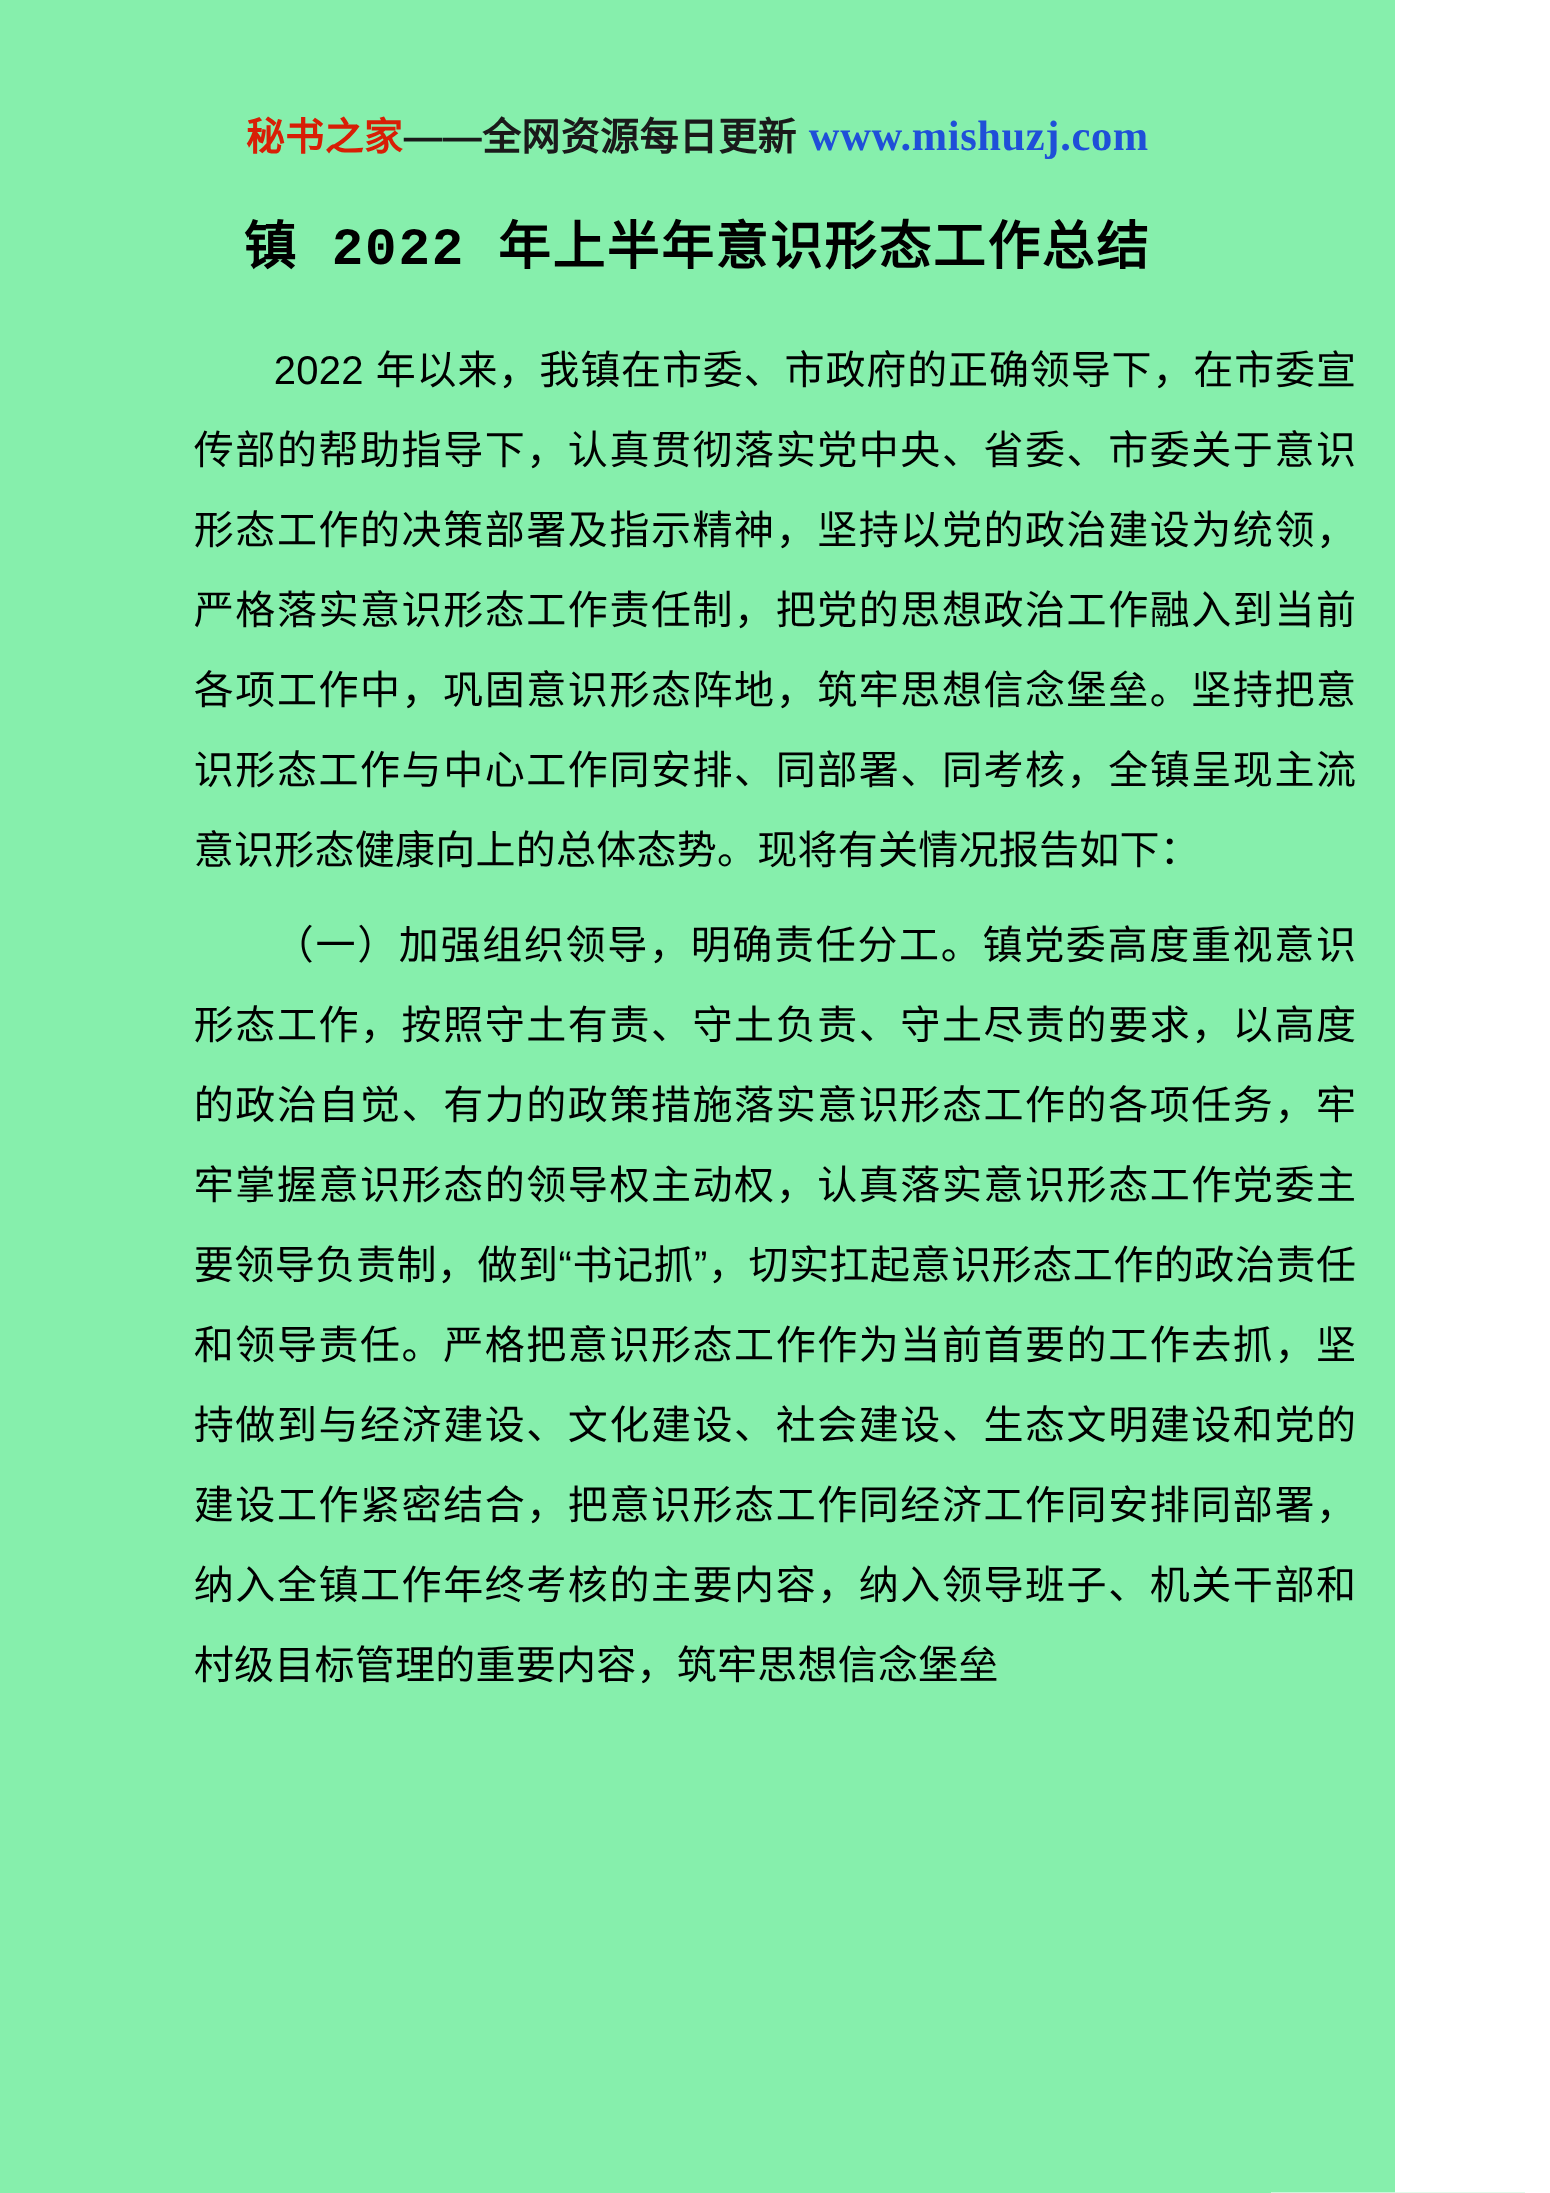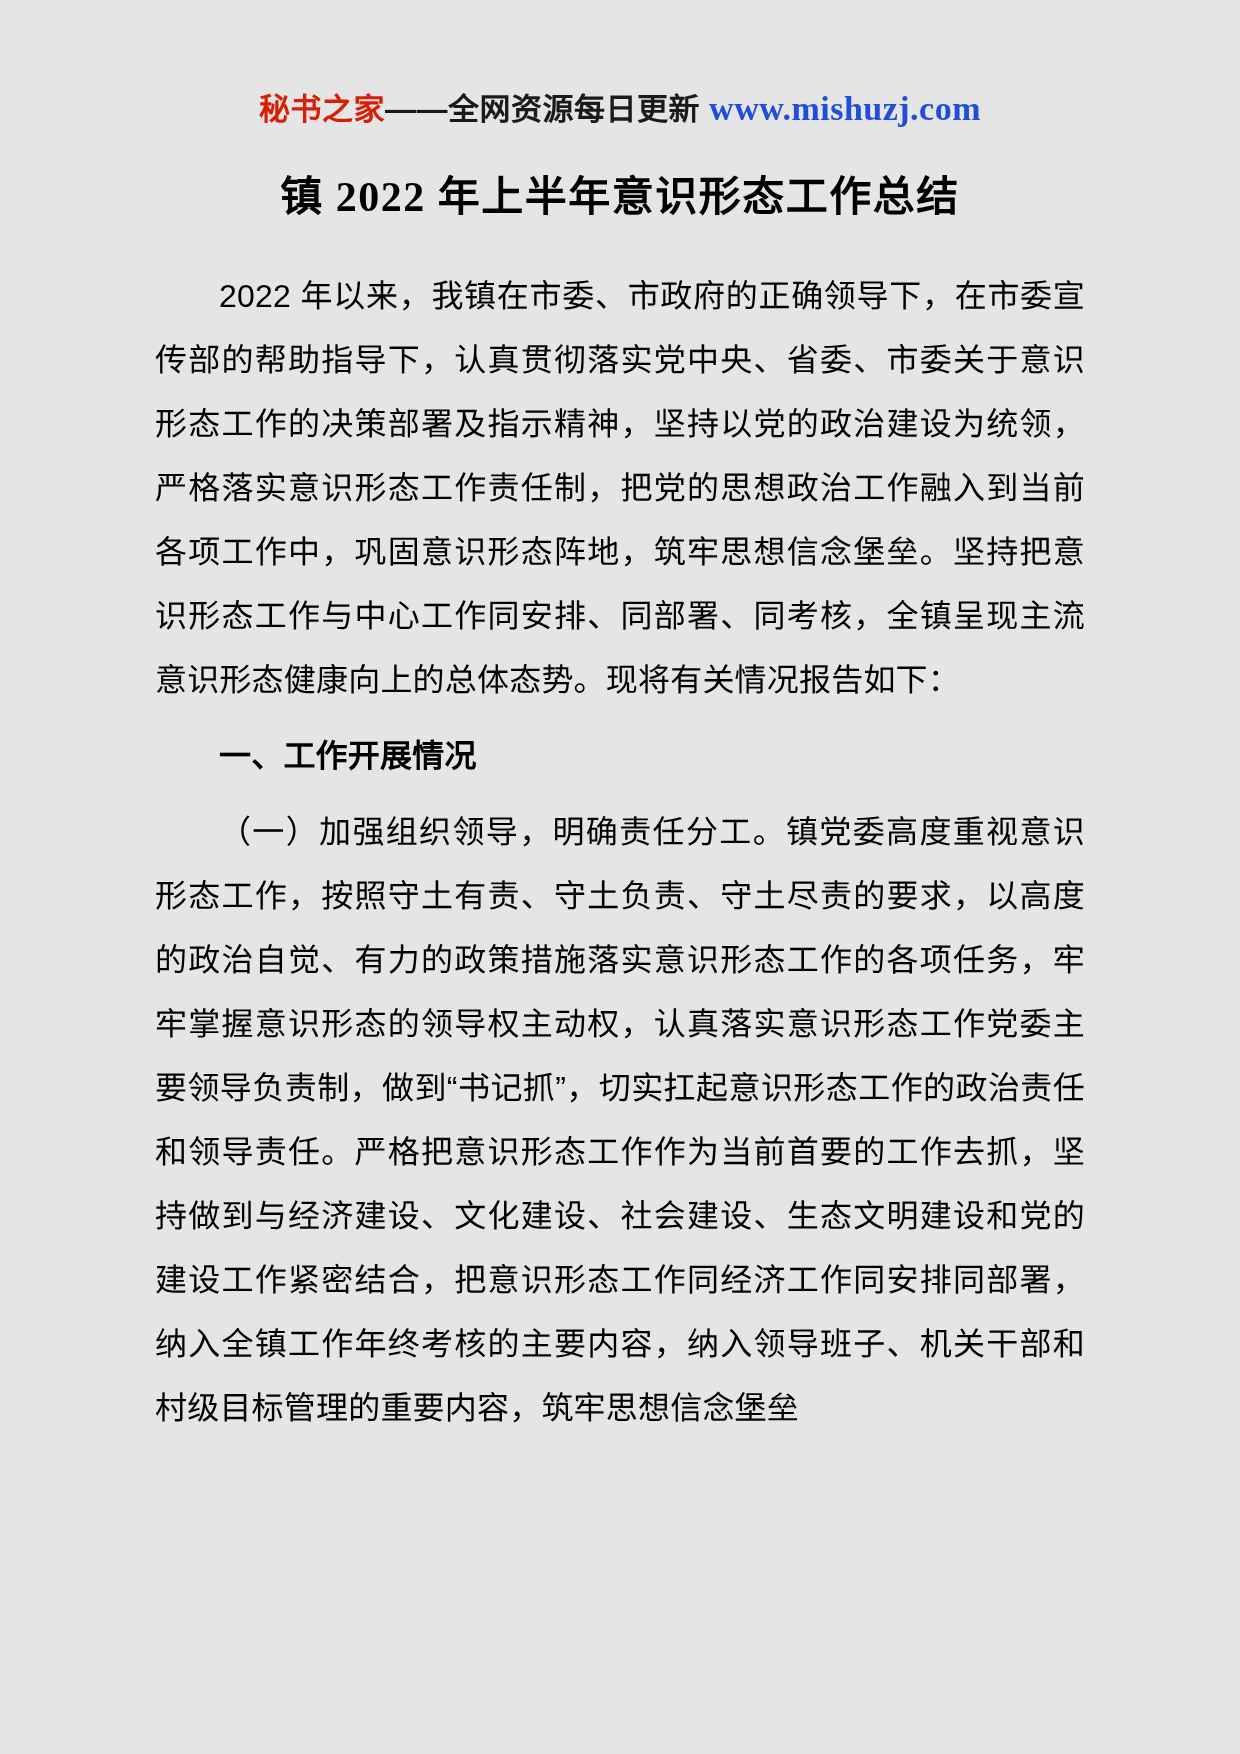--- a/index.html
+++ b/index.html
@@ -1,24 +1,24 @@
 <!DOCTYPE html>
 <html lang="zh-CN"><head>
 <meta charset="utf-8">
 <style>
   html, body {
     margin: 0;
     padding: 0;
     background: #ffffff;
   }
   .page {
-    width: 1240px;
+    width: 1116px;
     height: 1754px;
     position: relative;
-    background: #e5e5e5;
+    background: #86efac;
     box-sizing: border-box;
     padding: 0;
     overflow: hidden;
     font-family: "Liberation Serif", "DejaVu Serif", serif;
   }
   .watermark {
     position: absolute;
     top: 84px;
     left: 0;
     width: 100%;
@@ -43,21 +43,21 @@
     font-family: "Liberation Serif", "DejaVu Serif", serif;
     font-weight: 700;
     font-size: 34px;
   }
   .doc-title {
     position: absolute;
     top: 134px;
     left: 0;
     width: 100%;
     text-align: center;
-    font-family: Liberation Serif, serif;
+    font-family: Liberation Mono, monospace;
     font-weight: 700;
     font-size: 42px;
     letter-spacing: 1.5px;
     color: #000000;
   }
   .body-area {
     position: absolute;
     top: 252px;
     left: 143px;
     width: 954px;
@@ -83,17 +83,16 @@
 <div class="page">
 
   <div class="watermark">
     <span class="wm-brand">秘书之家</span><span class="wm-dash">——</span><span class="wm-text">全网资源每日更新 </span><span class="wm-url">www.mishuzj.com</span>
   </div>
 
   <h1 class="doc-title">镇 2022 年上半年意识形态工作总结</h1>
 
   <div class="body-area">
     <p class="para">2022 年以来，我镇在市委、市政府的正确领导下，在市委宣传部的帮助指导下，认真贯彻落实党中央、省委、市委关于意识形态工作的决策部署及指示精神，坚持以党的政治建设为统领，严格落实意识形态工作责任制，把党的思想政治工作融入到当前各项工作中，巩固意识形态阵地，筑牢思想信念堡垒。坚持把意识形态工作与中心工作同安排、同部署、同考核，全镇呈现主流意识形态健康向上的总体态势。现将有关情况报告如下：</p>
-    <p class="para heading">一、工作开展情况</p>
     <p class="para">（一）加强组织领导，明确责任分工。镇党委高度重视意识形态工作，按照守土有责、守土负责、守土尽责的要求，以高度的政治自觉、有力的政策措施落实意识形态工作的各项任务，牢牢掌握意识形态的领导权主动权，认真落实意识形态工作党委主要领导负责制，做到“书记抓”，切实扛起意识形态工作的政治责任和领导责任。严格把意识形态工作作为当前首要的工作去抓，坚持做到与经济建设、文化建设、社会建设、生态文明建设和党的建设工作紧密结合，把意识形态工作同经济工作同安排同部署，纳入全镇工作年终考核的主要内容，纳入领导班子、机关干部和村级目标管理的重要内容，筑牢思想信念堡垒</p>
   </div>
 
 </div>
 
 </body></html>

